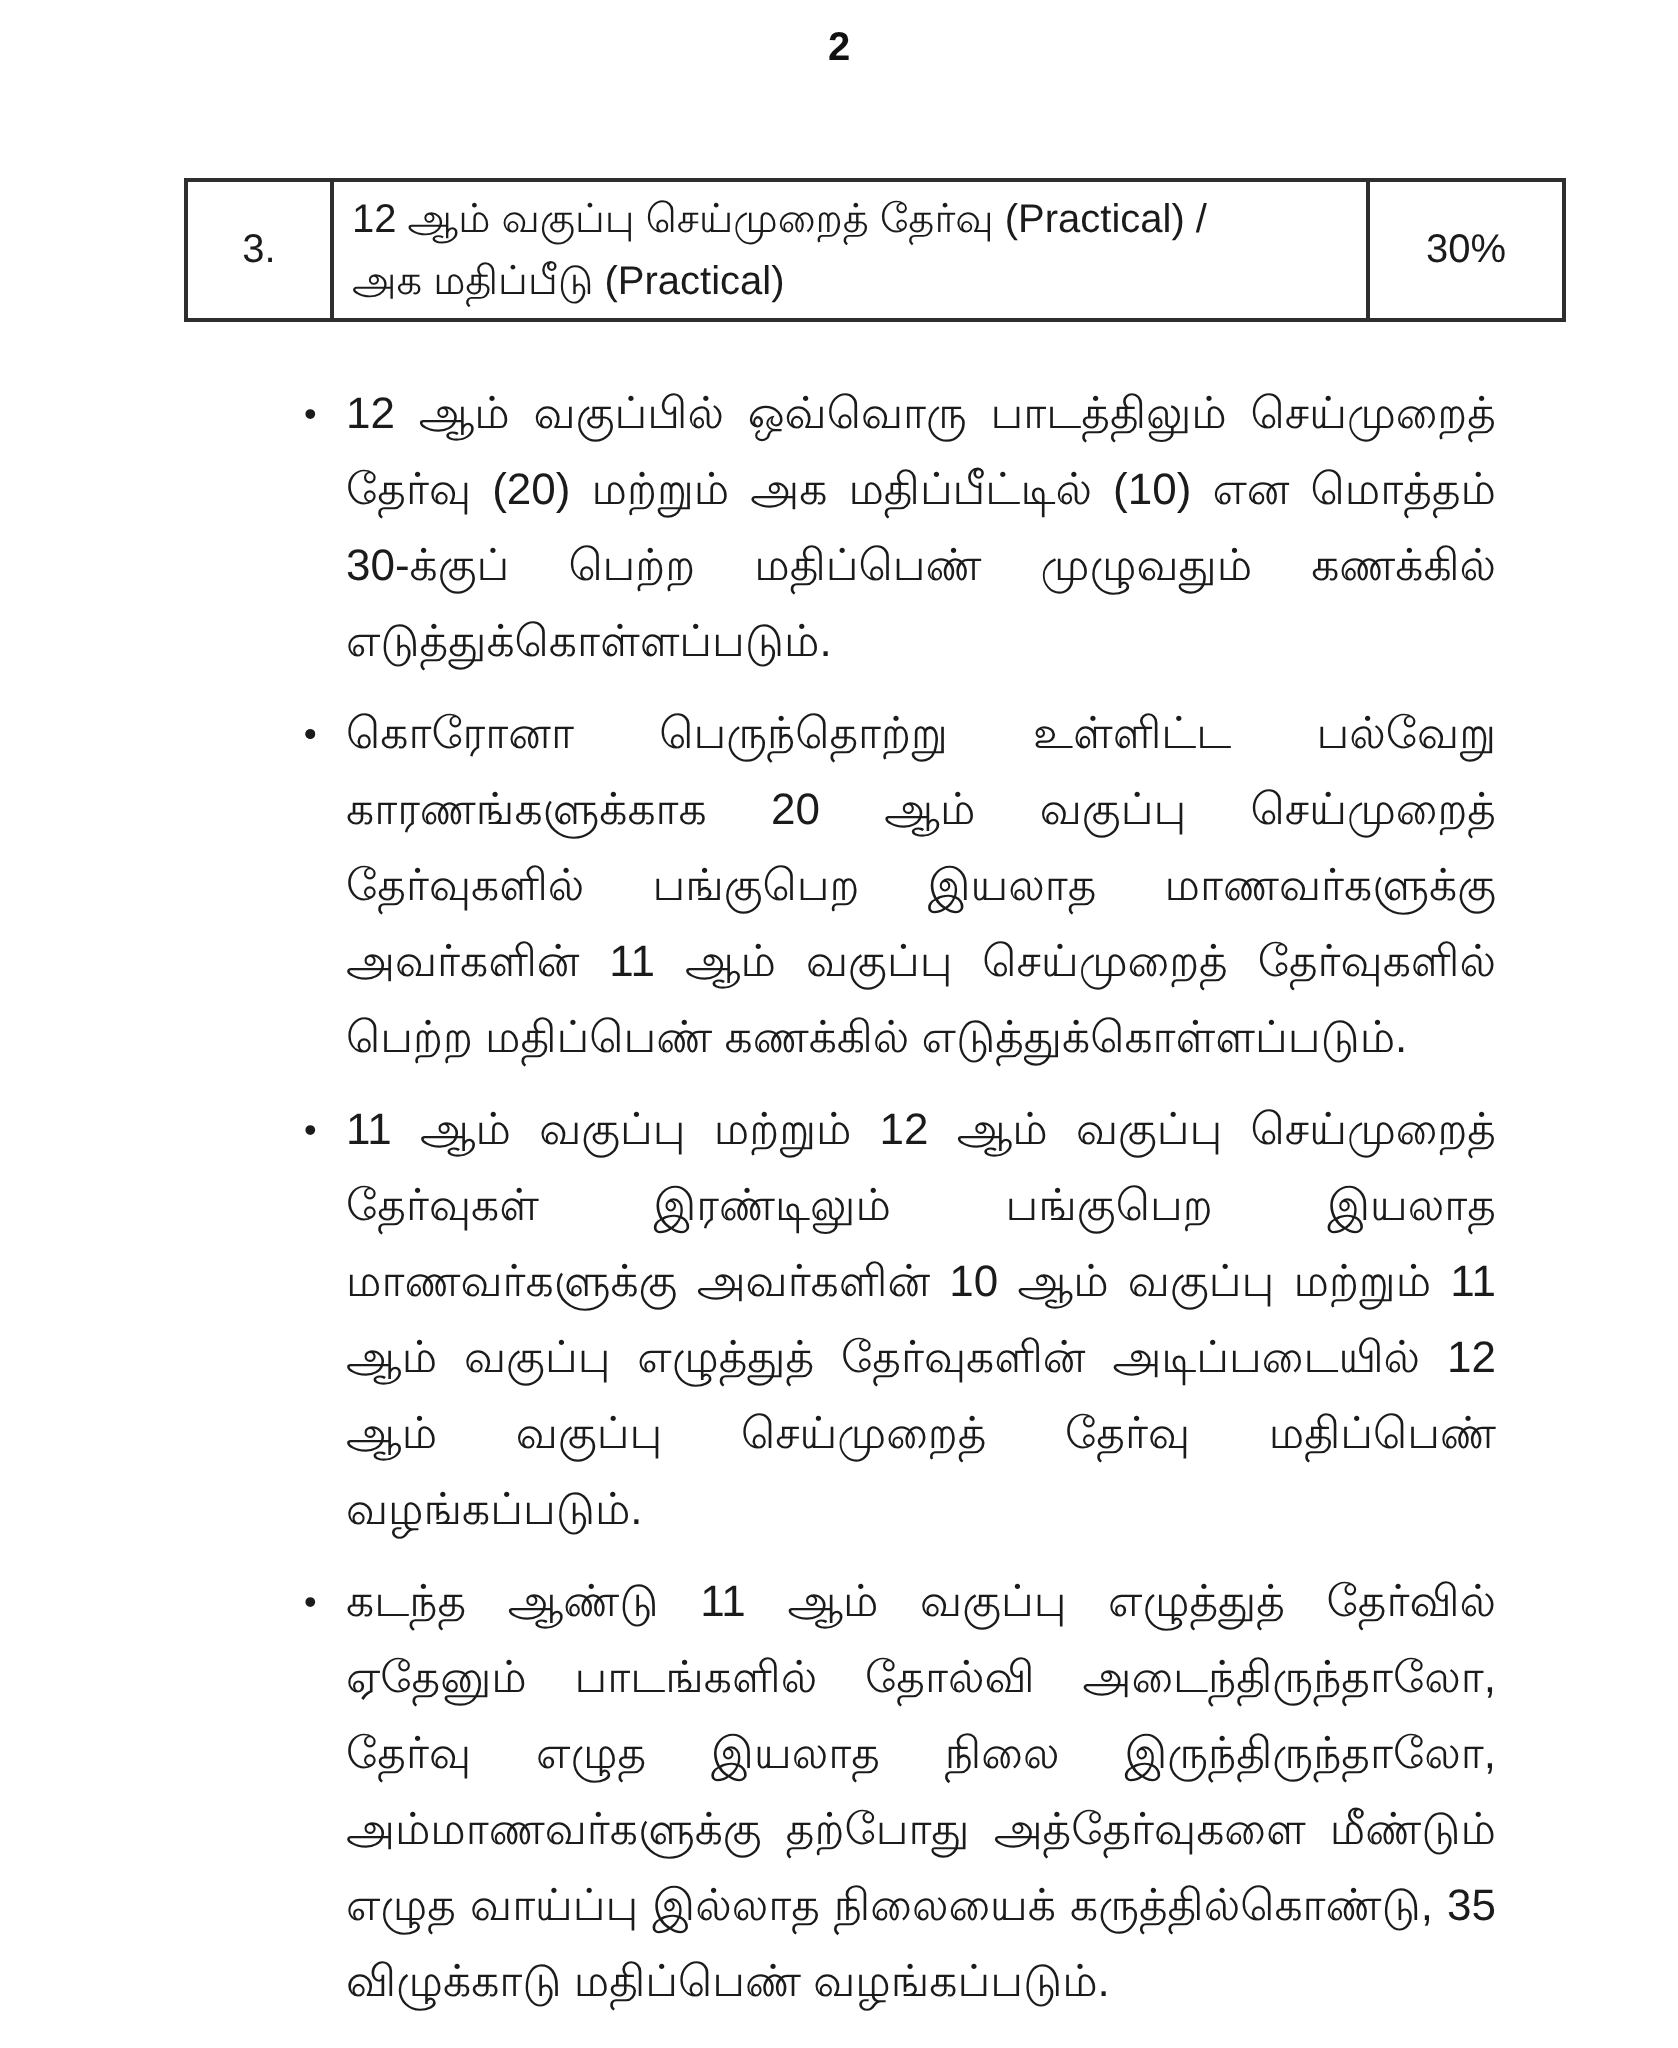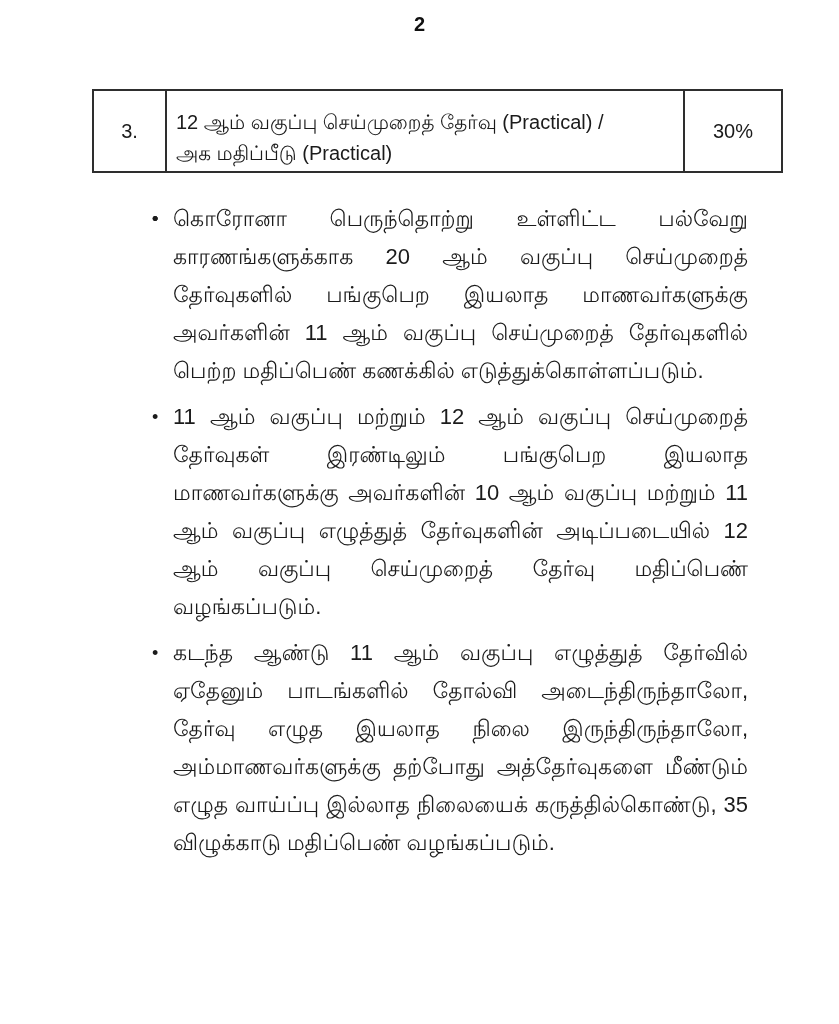--- a/index.html
+++ b/index.html
@@ -35,21 +35,21 @@
     vertical-align: middle;
     font-size: 20px;
     color: #1b1b1b;
   }
   td.col-serial {
     width: 69px;
     text-align: center;
   }
   td.col-desc {
     width: 501px;
-    padding: 16px 6px 2px 9px;
+    padding: 4px 6px 2px 9px;
     line-height: 31px;
   }
   td.col-pct {
     width: 94px;
     text-align: center;
   }
   ul.bullets {
     list-style: none;
     margin: 27px 91px 0 152px;
     padding: 0;
@@ -84,20 +84,21 @@
       <div>அக மதிப்பீடு (Practical)</div>
     </td>
     <td class="col-pct">30%</td>
   </tr>
 </tbody>
   </table>
 
 <ul class="bullets">
   <li>
     <span class="marker">•</span>
+    <span>12 ஆம் வகுப்பில் ஒவ்வொரு பாடத்திலும் செய்முறைத் தேர்வு (20) மற்றும் அக மதிப்பீட்டில் (10) என மொத்தம் 30-க்குப் பெற்ற மதிப்பெண் முழுவதும் கணக்கில் எடுத்துக்கொள்ளப்படும்.</span>
   </li>
   <li>
     <span class="marker">•</span>
   </li>
   <li>
     <span class="marker">•</span>
     <span>கொரோனா பெருந்தொற்று உள்ளிட்ட பல்வேறு காரணங்களுக்காக 20 ஆம் வகுப்பு செய்முறைத் தேர்வுகளில் பங்குபெற இயலாத மாணவர்களுக்கு அவர்களின் 11 ஆம் வகுப்பு செய்முறைத் தேர்வுகளில் பெற்ற மதிப்பெண் கணக்கில் எடுத்துக்கொள்ளப்படும்.</span>
   </li>
   <li>
     <span class="marker">•</span>

